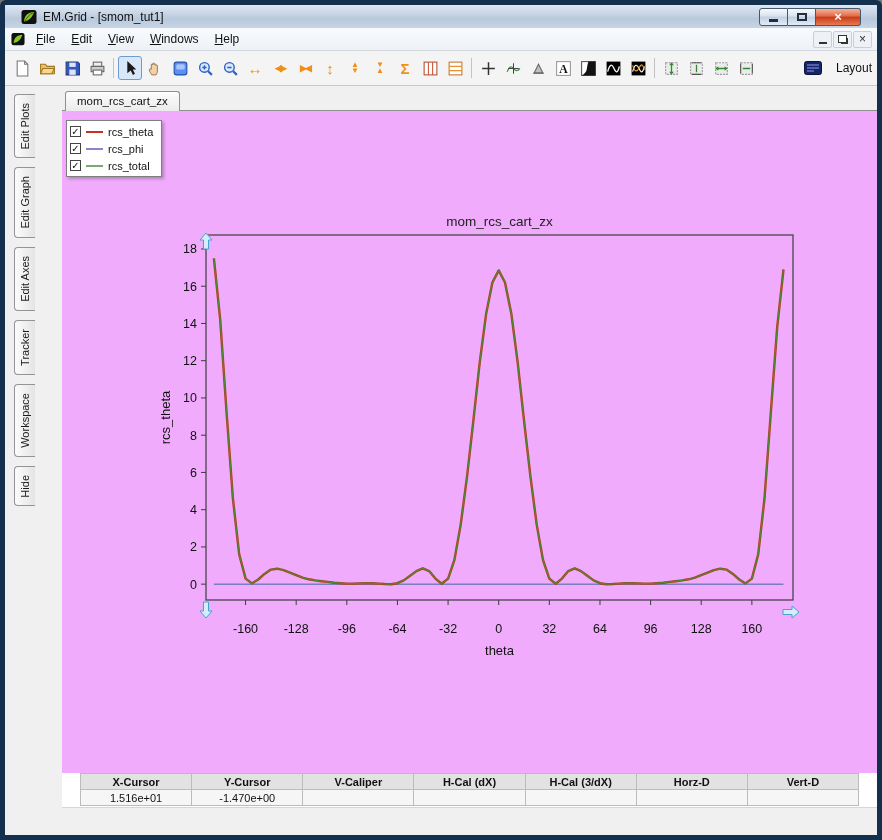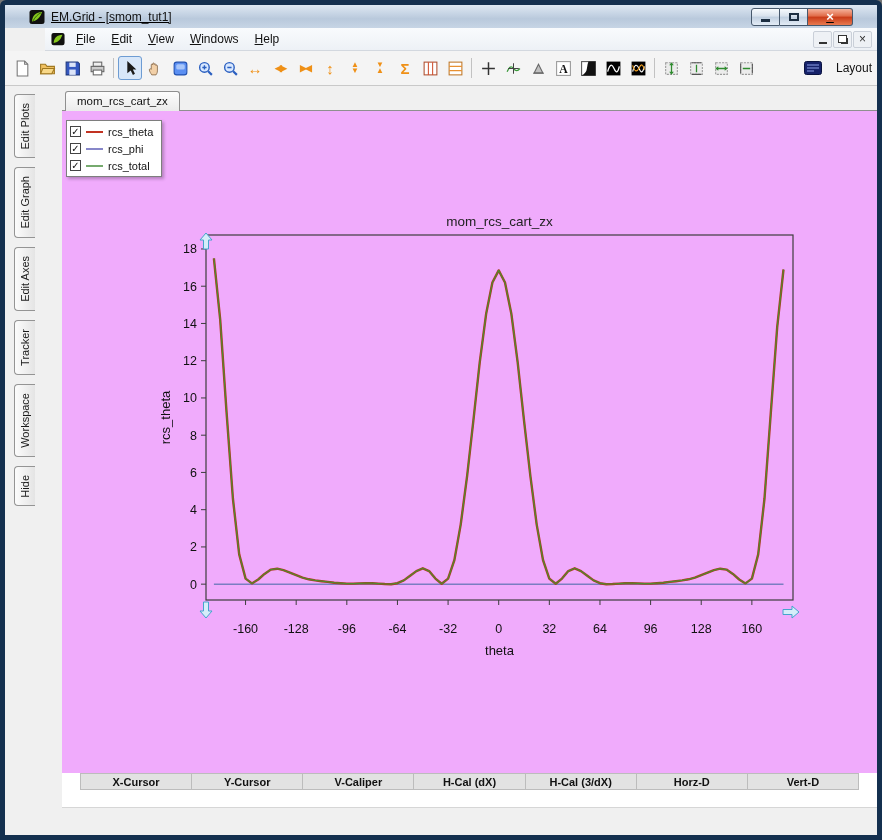--- a/index.html
+++ b/index.html
@@ -2,33 +2,33 @@
 <html><head>
 <meta charset="utf-8">
 <style>
   html,body{margin:0;padding:0;width:882px;height:840px;overflow:hidden;
     font-family:"Liberation Sans",sans-serif;background:#777;}
   *{box-sizing:border-box;}
   .window{position:absolute;inset:0;border:5px solid #14304f;border-radius:6px 6px 0 0;
     background:#f0f0f0;display:flex;flex-direction:column;overflow:hidden;}
   
   .titlebar{height:23px;flex:0 0 23px;background:linear-gradient(#dee8f3,#b9c9dc 60%,#c7d5e5);
-    display:flex;align-items:center;padding:0 24px;gap:6px;text-decoration:underline;}
+    display:flex;align-items:center;padding:0 16px;gap:6px;}
   .titlebar .title{font-size:12px;color:#101010;}
   .winbtns{margin-left:auto;display:flex;}
   .wbtn{height:18px;border:1px solid #46586c;display:flex;align-items:center;justify-content:center;}
   .wbtn.min{width:29px;border-radius:3px 0 0 3px;background:linear-gradient(#f7fafd,#d8e2ed 45%,#c0cfe0 50%,#e3ecf6);}
   .wbtn.max{width:28px;border-left:none;background:linear-gradient(#f7fafd,#d8e2ed 45%,#c0cfe0 50%,#e3ecf6);}
   .wbtn.close{width:45px;border-left:none;border-radius:0 3px 3px 0;color:#fff;font-size:13px;font-weight:bold;
     background:linear-gradient(#f5b29b,#e06a47 45%,#c93a17 50%,#e87a50);}
   .g-minbar{width:9px;height:3px;background:#1d2f42;margin-top:7px;}
   .g-maxbox{width:10px;height:8px;border:2px solid #1d2f42;background:transparent;}
   
   .menubar{height:23px;flex:0 0 23px;background:linear-gradient(#f9fbfd,#edf1f6);
-    border-bottom:1px solid #d3d8df;display:flex;align-items:center;padding:0 3px;margin-left:40px;}
+    border-bottom:1px solid #d3d8df;display:flex;align-items:center;padding:0 3px;}
   .menu-item{padding:3px 8px;font-size:12px;color:#111;}
   .mdibtns{margin-left:auto;display:flex;gap:1px;padding-right:2px;}
   .mdibtn{width:19px;height:17px;display:flex;align-items:center;justify-content:center;
     color:#333;font-size:12px;border:1px solid #c9cfd8;background:#eef1f5;border-radius:2px;}
   .g-min2{width:8px;height:2px;background:#333;margin-top:8px;}
   .g-restore{position:relative;width:7px;height:6px;border:1px solid #333;background:#fff;margin:3px 0 0 3px;}
   .g-restore::before{content:"";position:absolute;left:-4px;top:-4px;width:7px;height:6px;border:1px solid #333;background:#fff;}
   
   .toolbar{height:35px;flex:0 0 35px;background:#f4f4f4;border-bottom:1px solid #c9c9c9;
     display:flex;align-items:center;padding:0 5px;gap:1px;overflow:hidden;white-space:nowrap;}
@@ -401,19 +401,28 @@
           <tbody>
           <tr class="rhead">
             <td>X-Cursor</td>
             <td>Y-Cursor</td>
             <td>V-Caliper</td>
             <td>H-Cal (dX)</td>
             <td>H-Cal (3/dX)</td>
             <td>Horz-D</td>
             <td>Vert-D</td>
           </tr>
+          <tr class="rvals">
+            <td>1.516e+01</td>
+            <td>-1.470e+00</td>
+            <td></td>
+            <td></td>
+            <td></td>
+            <td></td>
+            <td></td>
+          </tr>
           </tbody>
         </table>
       </div>
       <div class="bottom-strip"></div>
     </div>
   </div>
 </div>
 
 </body></html>

